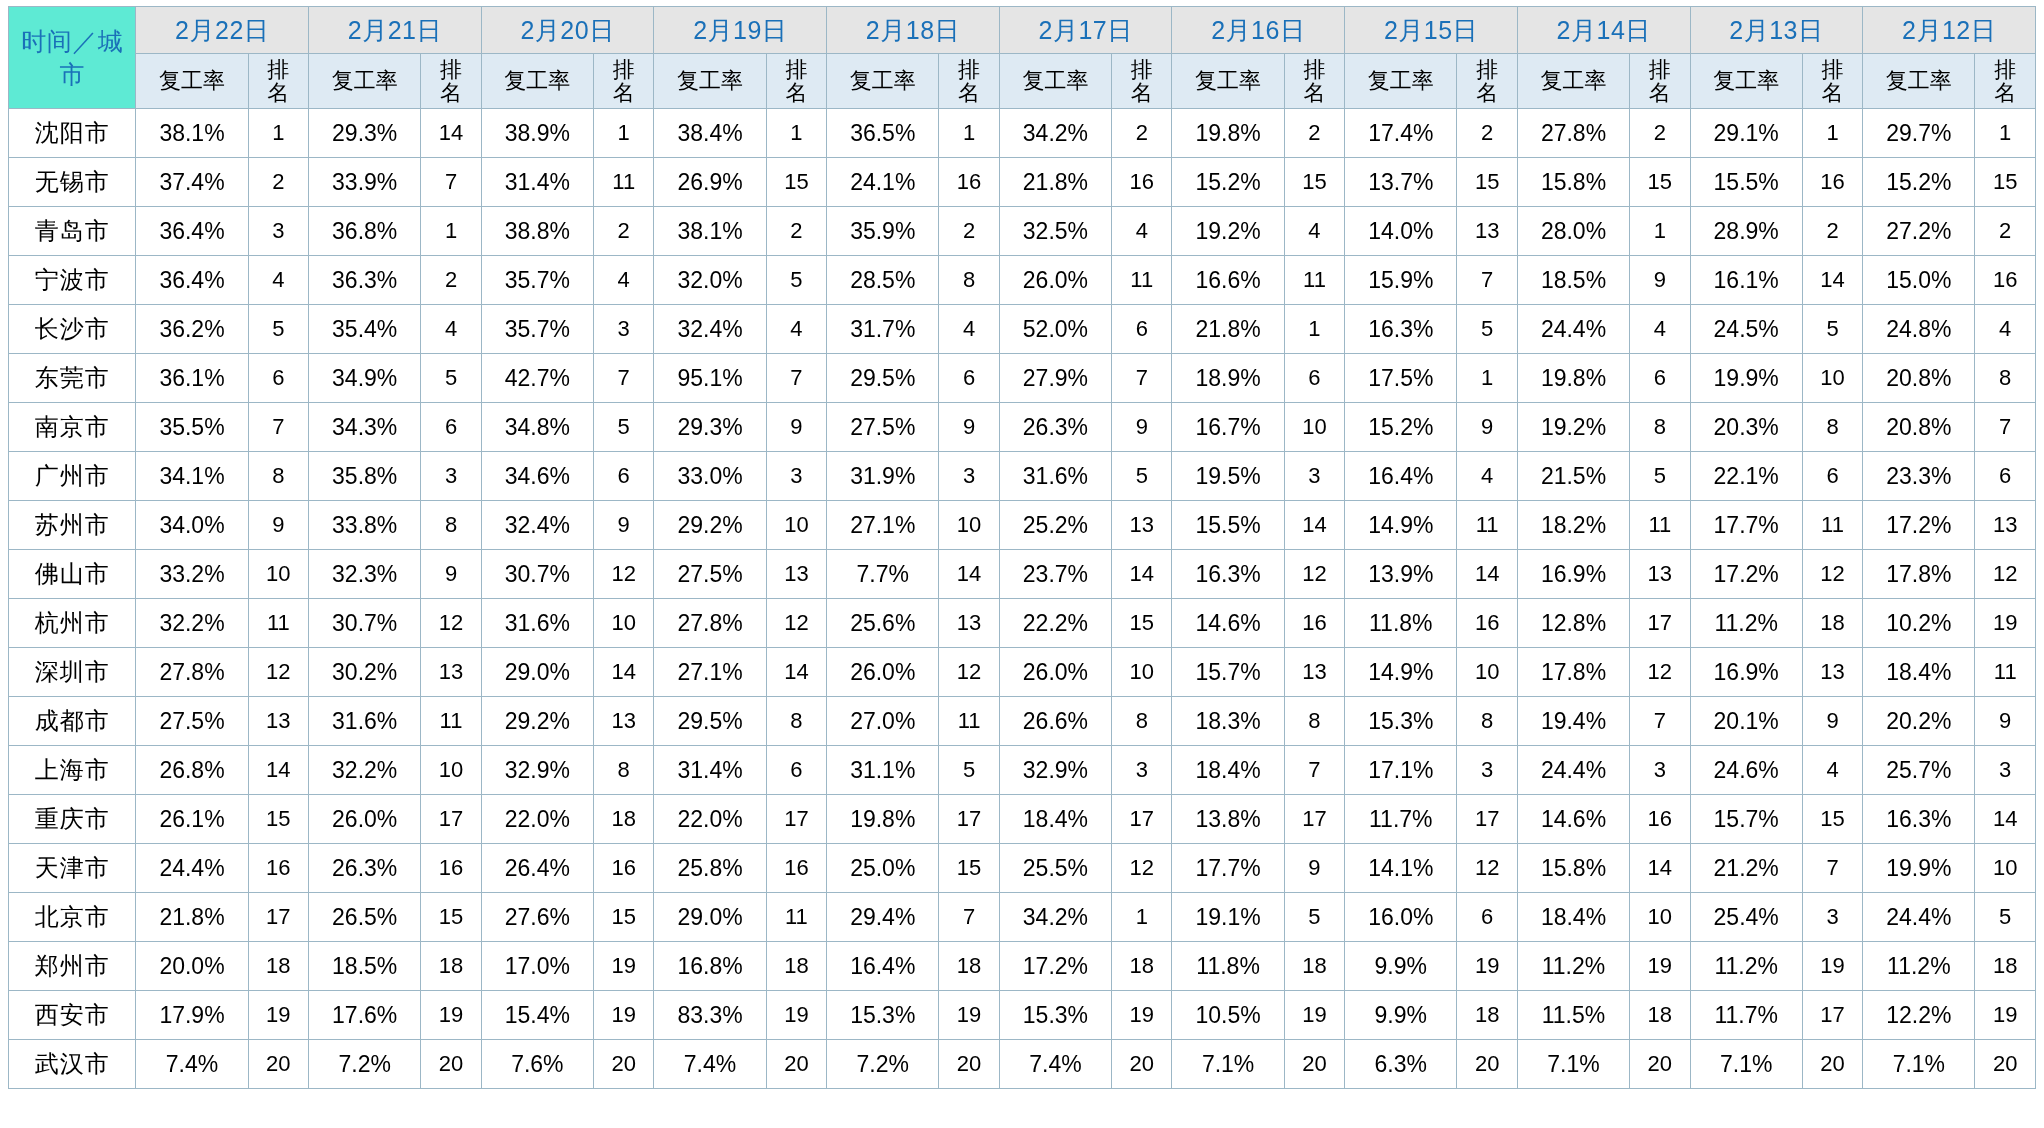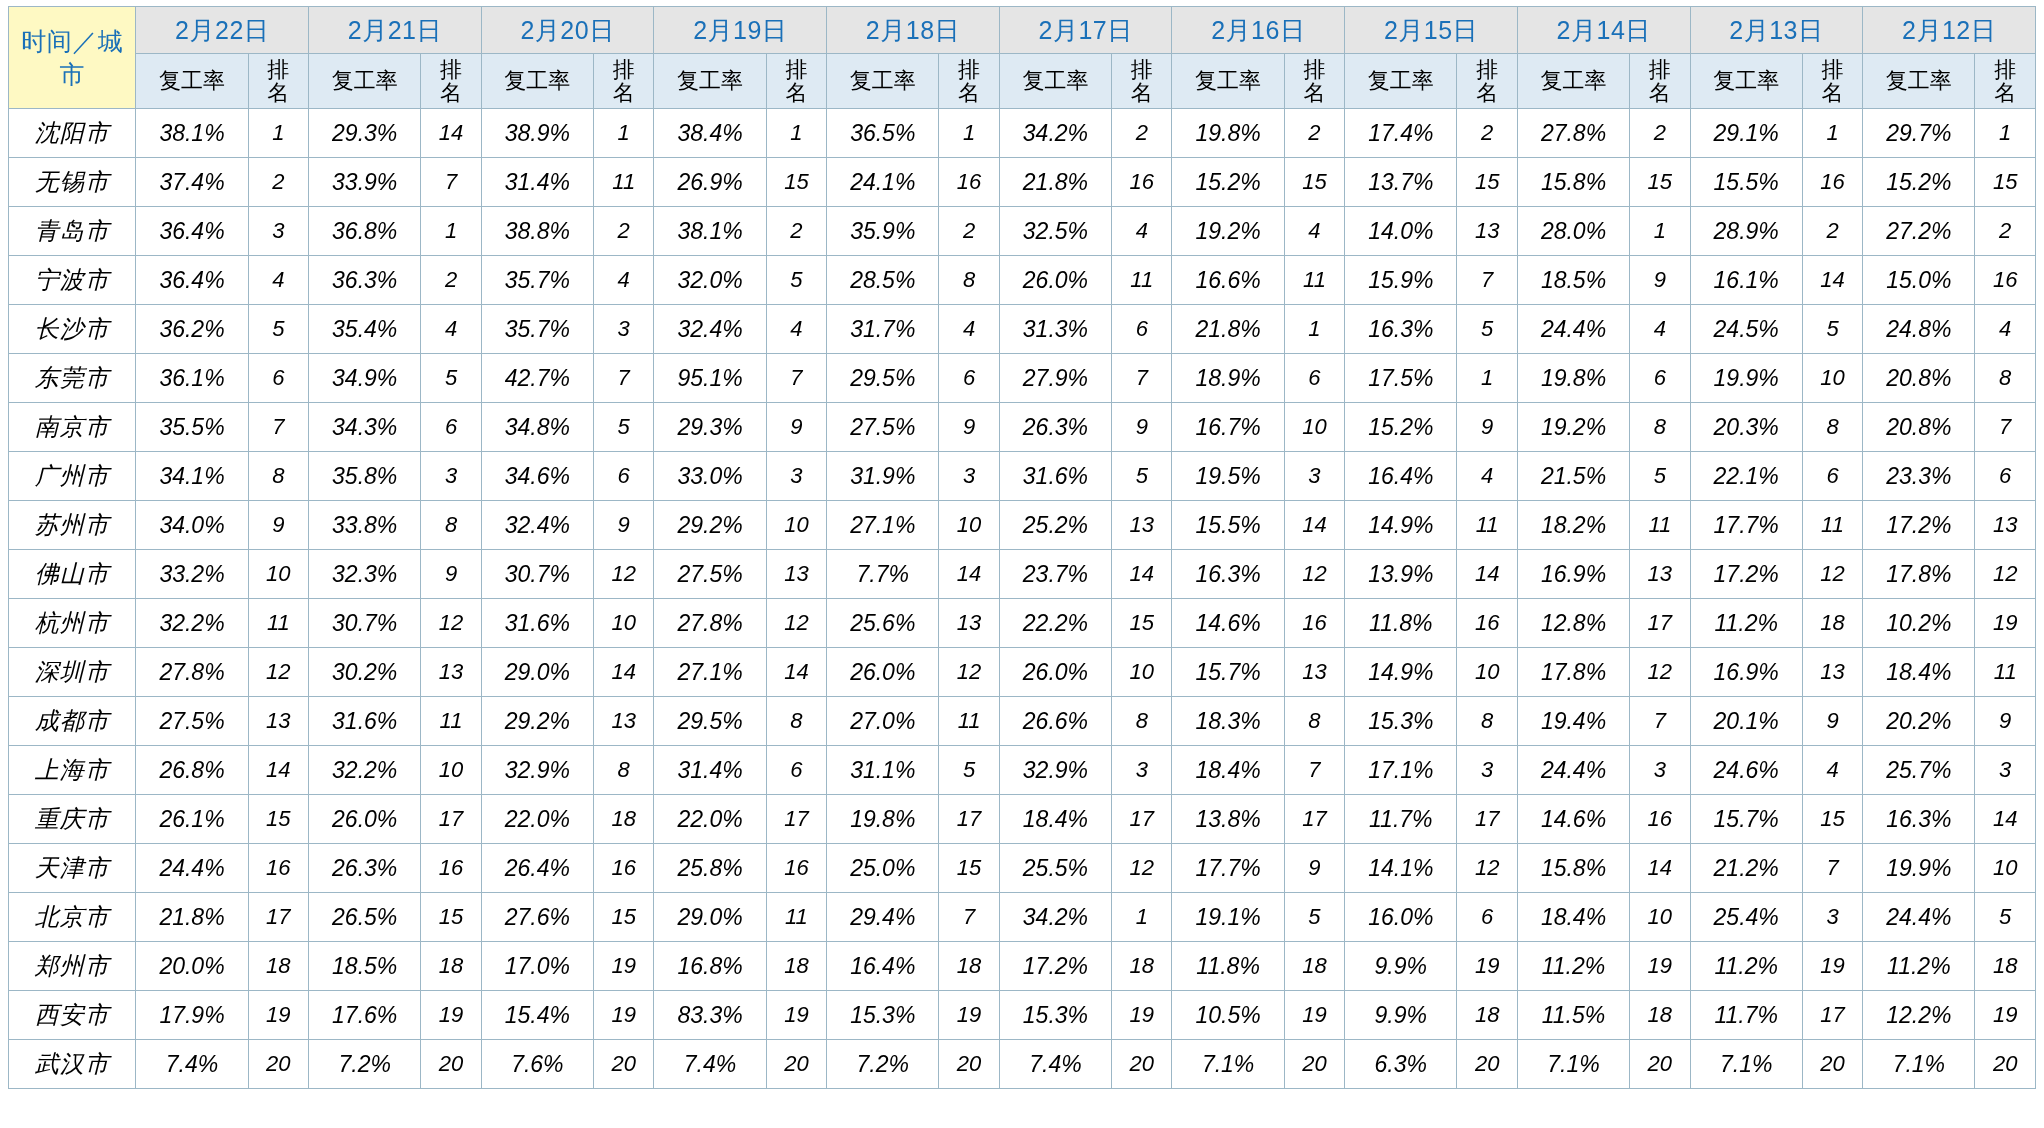--- a/index.html
+++ b/index.html
@@ -32,21 +32,21 @@
   }
   
   tr.date-row th {
     height: 46px;
     color: #1a70b8;
     font-size: 25px;
     background: #e5e5e5;
     letter-spacing: 0.5px;
   }
   tr.date-row th.corner {
-    background: #fef9c3;
+    background: #5eead4;
   }
   
   tr.sub-row th {
     height: 54px;
     font-size: 22px;
     background: #deeaf3;
     color: #000000;
   }
   th.corner {
     font-size: 23px;
@@ -57,21 +57,20 @@
   th.sub-rank {
     font-size: 22px;
     line-height: 1.05;
   }
   th.sub-rank span {
     display: block;
   }
   
   tbody tr {
     height: 49px;
-    font-style: italic;
   }
   tbody td {
     font-size: 23px;
   }
   td.city {
     font-size: 24px;
     text-align: center;
     letter-spacing: 1px;
   }
   td.rate {
@@ -293,21 +292,21 @@
           <td class="rate">36.2%</td>
           <td class="rank">5</td>
           <td class="rate">35.4%</td>
           <td class="rank">4</td>
           <td class="rate">35.7%</td>
           <td class="rank">3</td>
           <td class="rate">32.4%</td>
           <td class="rank">4</td>
           <td class="rate">31.7%</td>
           <td class="rank">4</td>
-          <td class="rate">31.3%</td>
+          <td class="rate">52.0%</td>
           <td class="rank">6</td>
           <td class="rate">21.8%</td>
           <td class="rank">1</td>
           <td class="rate">16.3%</td>
           <td class="rank">5</td>
           <td class="rate">24.4%</td>
           <td class="rank">4</td>
           <td class="rate">24.5%</td>
           <td class="rank">5</td>
           <td class="rate">24.8%</td>

